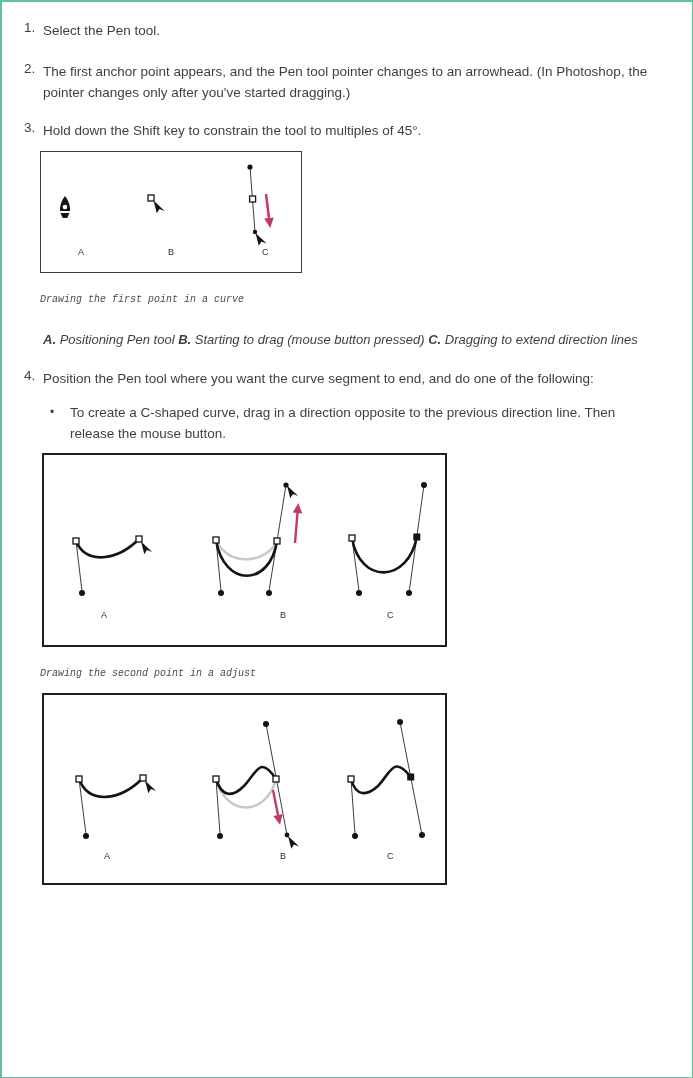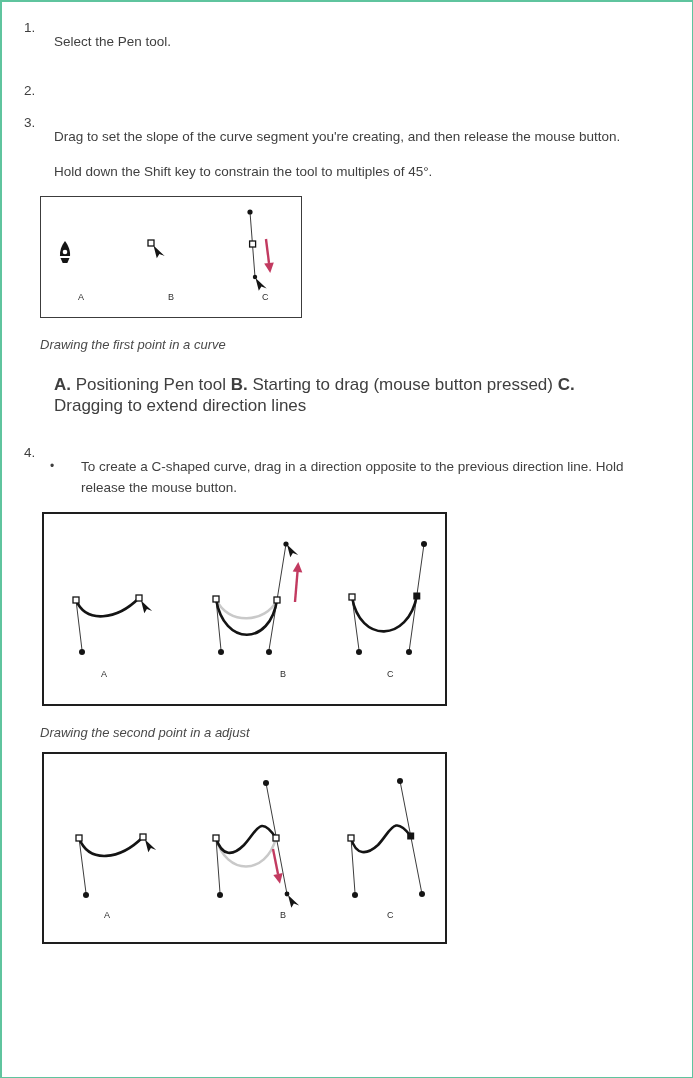--- a/index.html
+++ b/index.html
@@ -4,39 +4,39 @@
 <style>
   html,body { margin:0; padding:0; background:#fff; }
   .page {
     width:693px; height:1078px; box-sizing:border-box;
     border-style:solid; border-color:#5fc49e; border-width:2px 1px 1px 2px;
     background:#fff; overflow:hidden;
     padding:15px 30px 0 22px;
     font-family:"Liberation Sans","DejaVu Sans",sans-serif;
     font-size:13.5px; line-height:21px; color:#3f3f3f;
   }
-  p { margin:14px; }
+  p { margin:3px; }
   .step { display:flex; }
   .num { width:16px; flex:none; }
   .step-body { flex:1; min-width:0; }
   .mb14 { margin-bottom:14px; }
   .mb13 { margin-bottom:13px; }
   .mb12 { margin-bottom:12px; }
   .mb11 { margin-bottom:11px; }
   .mb7  { margin-bottom:7px; }
   .bullet { position:relative; padding-left:27px; }
   .bullet::before { content:"•"; position:absolute; left:10px; top:0; font-size:12px; }
   figure { margin:0; }
   .fig { display:block; background:#fff; }
   .fig-1 { margin-top:10px; border:1px solid #3c3c3c; }
   .fig-2, .fig-3 { margin-top:9px; margin-left:2px; border:2px solid #1e1e1e; }
   .caption {
-    margin-top:16px; font-style:italic; font-size:13px; color:#4a4a4a;
+    margin-top:16px; font-style:italic; font-size:10px; color:#4a4a4a;font-family:Liberation Mono, monospace;
   }
-  .legend { margin-top:19px; font-size:17px; color:#3f3f3f; }
+  .legend { margin-top:19px; font-style:italic; font-size:13px; color:#3f3f3f; }
   .legend b { font-weight:bold; }
   svg text { font-family:"Liberation Sans","DejaVu Sans",sans-serif; font-size:9px; fill:#2e2e2e; font-style:normal; }
   svg .curve { fill:none; stroke:#141414; stroke-width:2.6; stroke-linecap:round; }
   svg .ghost { fill:none; stroke:#c9c9c9; stroke-width:2.6; stroke-linecap:round; }
   svg .dline { stroke:#3c3c3c; stroke-width:1; }
   svg .dot   { fill:#141414; }
   svg .sq    { fill:#fff; stroke:#141414; stroke-width:1.3; }
   svg .sqf   { fill:#141414; }
   svg .cur   { fill:#141414; }
   svg .pink-line { stroke:#c23a60; stroke-width:2.4; fill:none; }
@@ -50,27 +50,27 @@
   <div class="step mb14">
     <span class="num">1.</span>
     <div class="step-body">
       <p>Select the Pen tool.</p>
     </div>
   </div>
 
   <div class="step mb11">
     <span class="num">2.</span>
     <div class="step-body">
+      <p>The first anchor point appears, and the Pen tool pointer changes to an arrowhead. (In Photoshop, the pointer changes only after you've started dragging.)</p>
     </div>
   </div>
 
   <div class="step mb12">
     <span class="num">3.</span>
     <div class="step-body">
-      <p class="mb12">Drag to set the slope of the curve segment you're creating, and then release the mouse button.</p>
       <p>Hold down the Shift key to constrain the tool to multiples of 45°.</p>
 
       <figure>
         <svg class="fig fig-1" width="260" height="120" viewBox="0 0 260 120">
 
           <g>
             <path d="M24,44 C27.5,48.5 29.5,54 29,59 L19,59 C18.5,54 20.5,48.5 24,44 Z" fill="#141414"></path>
             <circle cx="24" cy="55" r="2.3" fill="#fff"></circle>
             <path d="M19.5,61 L28.5,61 L26.3,66 L21.7,66 Z" fill="#141414"></path>
           </g>
@@ -99,23 +99,24 @@
         <span>Starting to drag (mouse button pressed)</span>
         <b>C.</b>
         <span>Dragging to extend direction lines</span>
       </p>
     </div>
   </div>
 
   <div class="step">
     <span class="num">4.</span>
     <div class="step-body">
+      <p class="mb13">Position the Pen tool where you want the curve segment to end, and do one of the following:</p>
 
       <div class="bullet">
-        <p>To create a C-shaped curve, drag in a direction opposite to the previous direction line. Hold release the mouse button.</p>
+        <p>To create a C-shaped curve, drag in a direction opposite to the previous direction line. Then release the mouse button.</p>
       </div>
 
       <figure>
         <svg class="fig fig-2" width="401" height="190" viewBox="0 0 401 190">
 
           <g>
             <line class="dline" x1="32" y1="86" x2="38" y2="136"></line>
             <circle class="dot" cx="38" cy="138" r="3"></circle>
             <path class="curve" d="M32,86 C42,110 73,106 95,84"></path>
             <rect class="sq" x="29" y="83" width="6" height="6"></rect>

